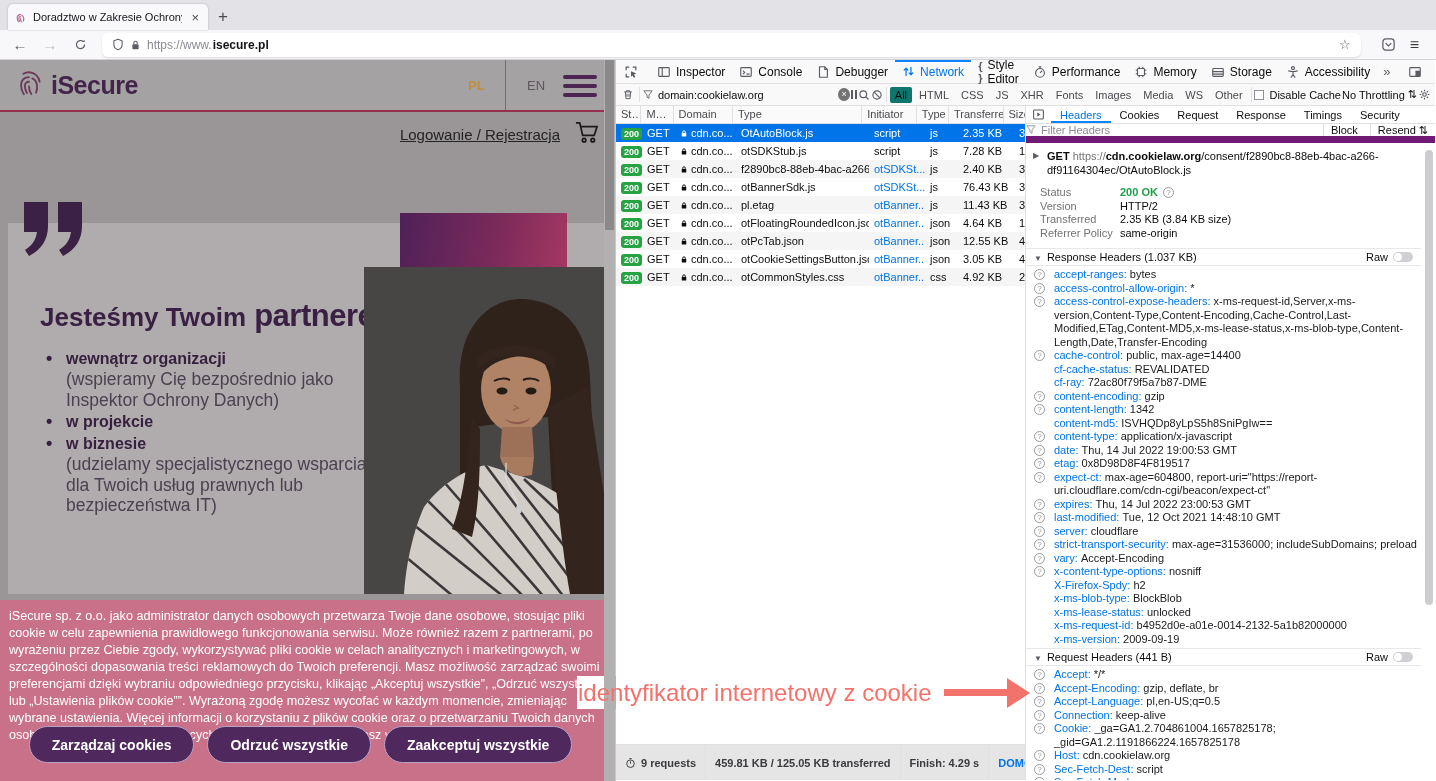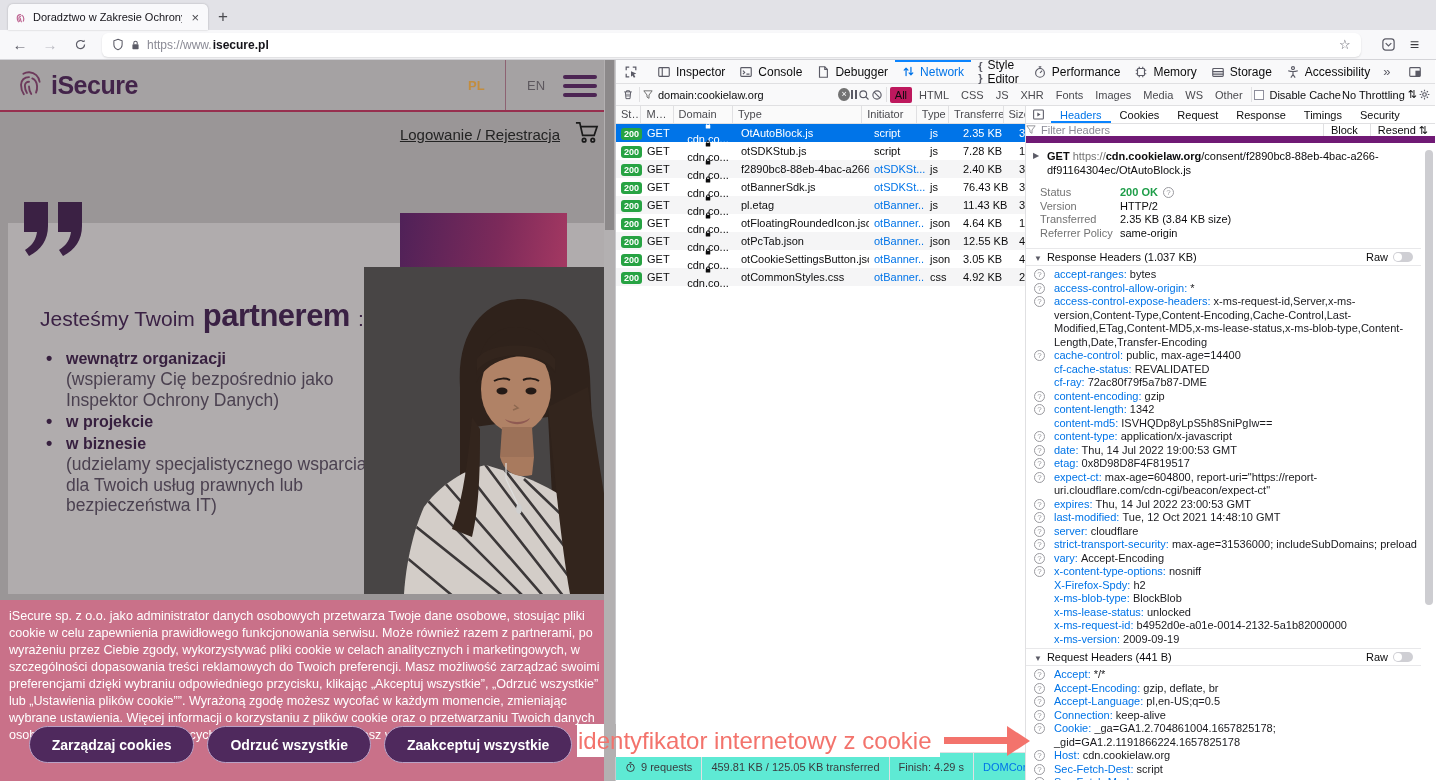--- a/index.html
+++ b/index.html
@@ -34,21 +34,21 @@
   .lang-pl { position:absolute; left:468px; top:18px; font-size:13px; font-weight:bold; color:#c28d3f; }
   .hdr-sep { position:absolute; left:505px; top:0; width:1px; height:50px; background:#8d6272; }
   .lang-en { position:absolute; left:527px; top:18px; font-size:13px; color:#5d585e; }
   .burger { position:absolute; left:563px; top:15px; }
   .burger span { display:block; width:34px; height:4px; background:#4c2553; border-radius:2px; margin-bottom:5px; }
   .login-link { position:absolute; right:55px; top:66px; font-size:15px; color:#232323; text-decoration:underline; }
   .cart { position:absolute; right:16px; top:60px; }
   .quote-box { position:absolute; left:8px; top:163px; width:596px; height:371px; background:#b0acad; }
   .bigquote { position:absolute; left:22px; top:140px; }
   .hero-heading { position:absolute; left:40px; top:238px; display:flex; align-items:baseline; gap:8px; color:#3a2144; }
-  .hh-prefix { font-size:21px; }
+  .hh-prefix { font-size:26px;font-weight:bold; }
   .hh-em { font-size:31px; font-weight:bold; letter-spacing:-.5px; }
   .hh-suffix { font-size:21px; }
   .hero-bullets { position:absolute; left:44px; top:288px; width:330px; list-style:none; }
   .hero-bullets li { position:relative; padding-left:22px; margin-bottom:1px; }
   .hero-bullets li::before { content:"•"; position:absolute; left:2px; top:0; color:#37203f; font-size:18px; font-weight:bold; }
   .hb-title { font-size:16px; line-height:21px; font-weight:bold; color:#37203f; }
   .hb-desc { font-size:17.5px; line-height:20.5px; color:#4b4150; }
   .grad-box { position:absolute; left:400px; top:153px; width:167px; height:114px; background:linear-gradient(100deg,#4f2158 0%,#7c2a5a 55%,#aa3a63 100%); }
   .photo { position:absolute; left:364px; top:207px; width:244px; height:327px; }
   .cookie-banner { position:absolute; left:0; top:540px; width:615px; height:181px; background:#c97189; padding:8px 10px 0 9px; }
@@ -72,38 +72,38 @@
   .tb-ico { display:flex; align-items:center; padding:0 8px; color:#5b5b66; font-size:13px; }
   .braces { font-size:11px; font-weight:bold; color:#5b5b66; }
   .chev-more { font-size:13px; color:#5b5b66; padding:0 6px; display:flex; align-items:center; }
 
   .dt-netbar { height:22px; display:flex; align-items:center; border-bottom:1px solid #e0e0e2; background:#f9f9fa; padding:0 4px; gap:1px; white-space:nowrap; }
   .filter-box { display:flex; align-items:center; gap:5px; width:218px; color:#0c0c0d; }
   .clear-btn { width:13px; height:13px; border-radius:50%; background:#737373; color:#fff; font-size:9px; line-height:13px; text-align:center; }
   .pause-ico { display:flex; gap:2px; }
   .pause-ico i { width:2px; height:9px; background:#5b5b66; }
   .pill { padding:2px 5px; border-radius:2px; color:#4a4a4f; }
-  .pill.active { background:#be185d; color:#0c0c0d; }
+  .pill.active { background:#0f766e; color:#0c0c0d; }
   .cachebox { display:flex; align-items:center; gap:5px; color:#0c0c0d; }
   .checkbox { width:10px; height:10px; border:1px solid #8f8f9d; background:#fff; }
   .throttle { display:flex; align-items:center; gap:3px; color:#0c0c0d; }
 
   .dt-body { display:flex; height:674px; }
   .req-panel { position:relative; width:410px; flex:none; border-right:1px solid #e0e0e2; overflow:hidden; }
   .req-head { display:flex; height:18px; background:#fafafa; border-bottom:1px solid #e0e0e2; color:#4a4a4f; }
   .req-head .hc { border-right:1px solid #e0e0e2; padding:2px 0 0 5px; overflow:hidden; white-space:nowrap; }
   .nrow { display:flex; height:18px; align-items:center; white-space:nowrap; }
   .nrow:nth-of-type(odd) { background:#f5f5f6; }
   .nrow.sel { background:#0074e8; color:#fff; }
   .c { padding-left:5px; overflow:hidden; flex:none; }
   .w-st{width:26px;} .w-m{width:33px;} .w-dom{width:61px;} .w-file{width:133px;} .w-init{width:56px;} .w-type{width:33px;} .w-tr{width:56px;} .w-sz{width:22px;}
   .badge { display:inline-block; background:#27a343; color:#fff; font-size:9px; font-weight:bold; line-height:12px; padding:0 3px; border-radius:3px; }
-  .domcell { display:flex; align-items:center; gap:3px;flex-direction:column; }
+  .domcell { display:flex; align-items:center; gap:3px; }
   .init.link { color:#0074e8; }
-  .req-status { position:absolute; left:0; bottom:0; width:100%; height:28px; border-top:1px solid #e0e0e2; background:#5eead4; display:flex; align-items:center; white-space:nowrap; overflow:hidden; color:#3a3a3e; }
+  .req-status { position:absolute; left:0; bottom:0; width:100%; height:36px; border-top:1px solid #e0e0e2; background:#e5e5e5; display:flex; align-items:center; white-space:nowrap; overflow:hidden; color:#3a3a3e;font-weight:bold; }
   .rs-item { padding:0 9px; display:flex; align-items:center; gap:5px; height:100%; border-right:1px solid #e0e0e2; }
   .rs-dcl { color:#0074e8; border-right:none; }
 
   .det-panel { position:relative; flex:1; overflow:hidden; }
   .det-tabs { display:flex; align-items:stretch; height:18px; border-bottom:1px solid #e0e0e2; }
   .det-collapse { display:flex; align-items:center; padding:0 6px; color:#5b5b66; }
   .det-tab { display:flex; align-items:center; padding:0 9px; color:#0c0c0d; }
   .det-tab.active { color:#0074e8; box-shadow:inset 0 -2px 0 #0a84ff; }
   .det-filter { display:flex; align-items:center; height:19px; border-bottom:7px solid #701a75; padding:0 0; gap:5px; }
   .df-placeholder { color:#8a8a95; flex:1; }
@@ -129,21 +129,21 @@
   .hitem { position:relative; padding:0 4px 0 28px; line-height:13.5px; overflow-wrap:anywhere; }
   .hitem .qpos { position:absolute; left:8px; top:1px; margin:0; }
   .hitem .qpos:empty { visibility:hidden; }
   .hname { color:#0074e8; }
   .hname::after { content:":\00a0"; }
   .hval { color:#1a1a1e; }
   .det-scrollbar { position:absolute; right:2px; top:40px; width:8px; height:593px; }
   .det-scrollbar .thumb { position:absolute; top:4px; width:8px; height:455px; border-radius:4px; background:#cdcdd1; }
 
   
-  .annotation { position:absolute; left:577px; top:724px; z-index:40; display:flex; align-items:center; }
+  .annotation { position:absolute; left:577px; top:676px; z-index:40; display:flex; align-items:center; }
   .ann-box { position:relative; background:#fff; height:33px; display:flex; align-items:center; padding:0 8px 0 1px; }
   .ann-strip { position:absolute; left:27px; top:0; width:12px; height:33px; background:#b3b0b1; }
   .ann-text { position:relative; font-size:24px; color:#f3736c; white-space:nowrap; }
   .ann-shaft { width:63px; height:7px; background:#f3736c; margin-left:4px; }
   .ann-head { width:0; height:0; border-top:15px solid transparent; border-bottom:15px solid transparent; border-left:23px solid #f3736c; }
 
   svg { display:block; }
 </style>
 </head>
 <body>

